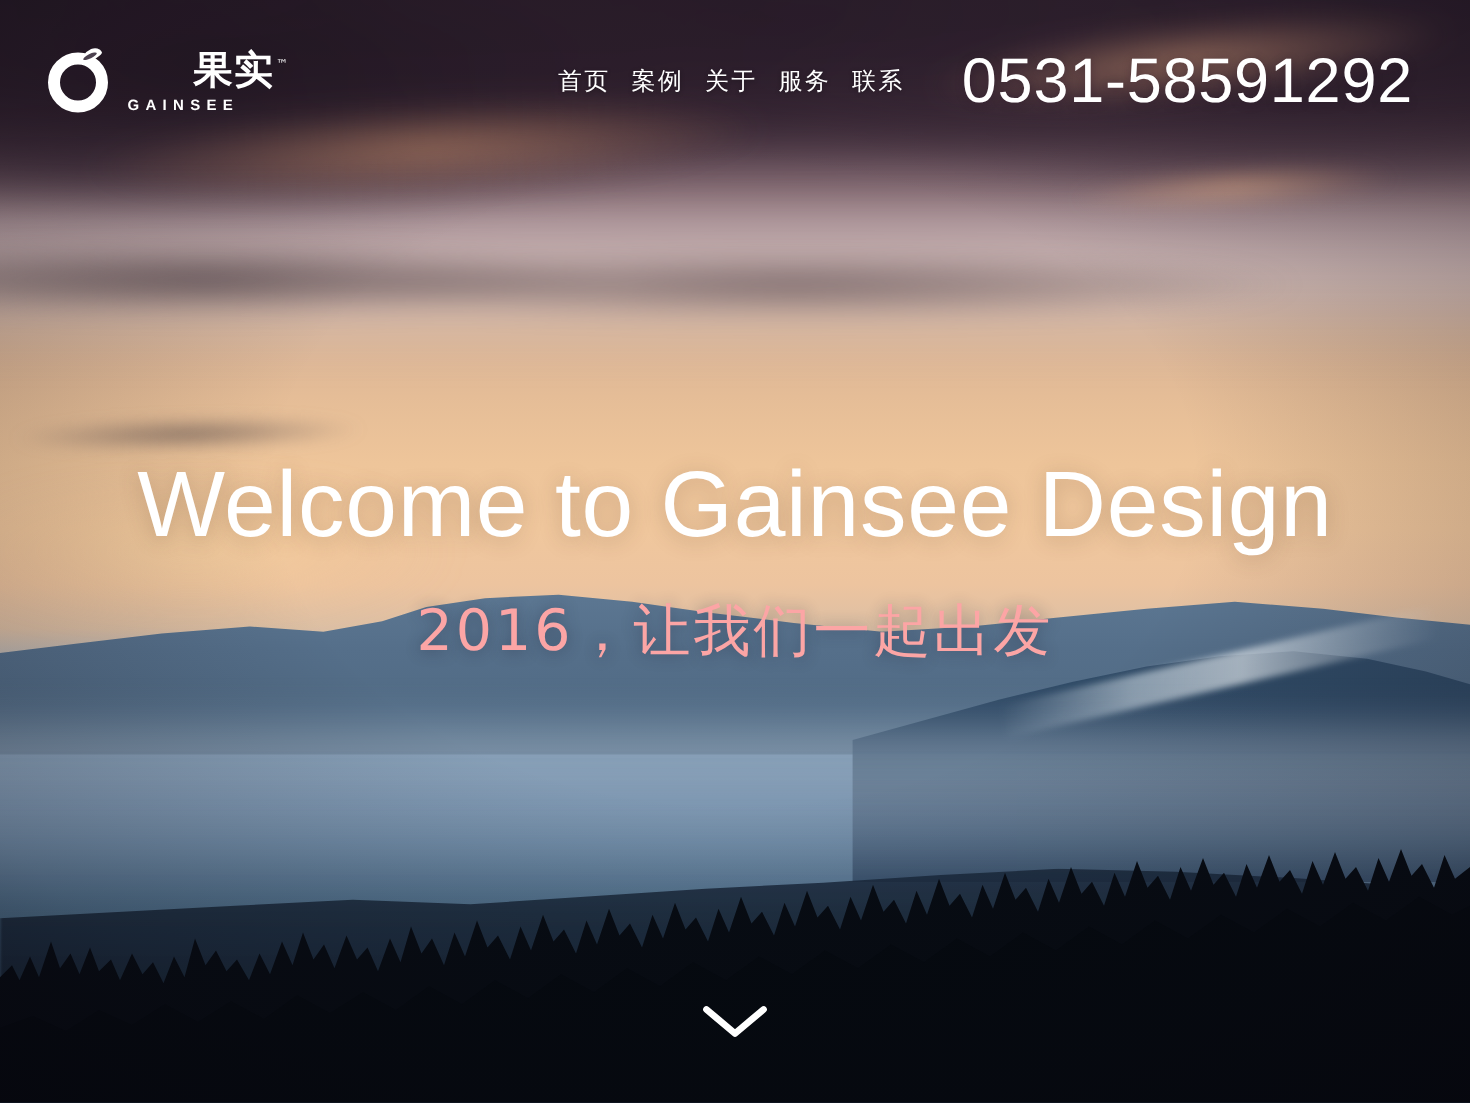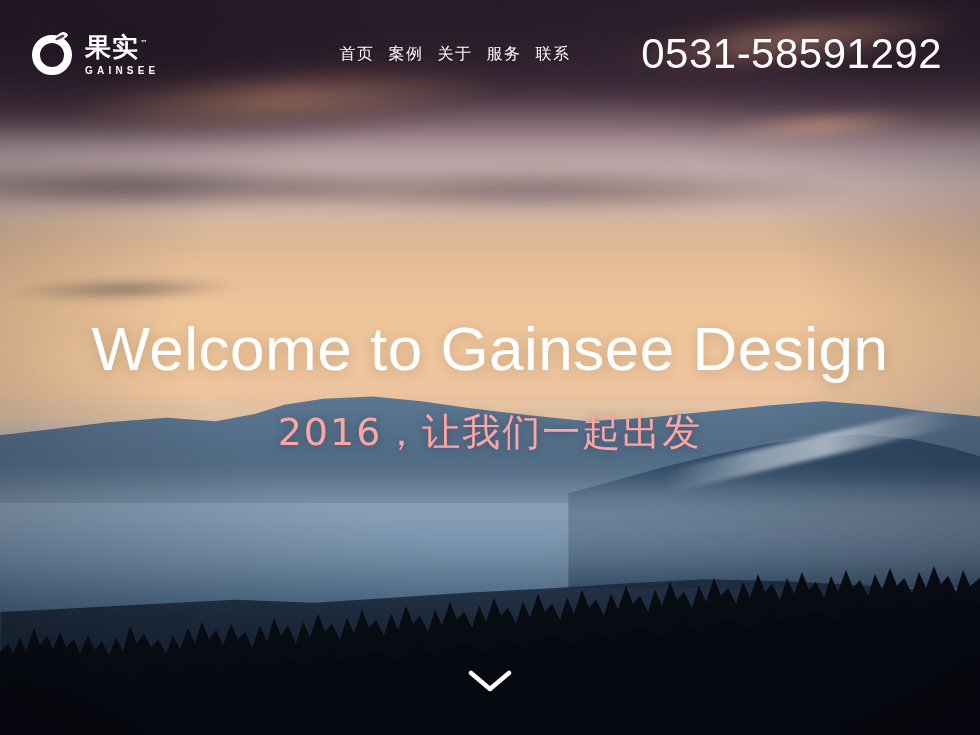--- a/index.html
+++ b/index.html
@@ -244,37 +244,37 @@
   }
   .brand-cn {
     position:relative;
     color:#ffffff;
     font-size:26px;
     font-weight:700;
     line-height:1;
     letter-spacing:1px;
     font-family:"DejaVu Sans","Liberation Sans",sans-serif;
     white-space:nowrap;
+    margin-left:44px;
   }
   .brand-tm {
     font-size:8px;
     vertical-align:super;
     font-weight:400;
     letter-spacing:0;
     margin-left:1px;
   }
   .brand-en {
     color:#ffffff;
     font-size:10px;
     font-weight:700;
     letter-spacing:4.2px;
     line-height:1;
     margin-top:6px;
     white-space:nowrap;
-    text-align:right;
   }
 
   .main-nav {
     display:flex;
     align-items:center;
     gap:14px;
     margin-left:180px;
   }
   .nav-link {
     color:#ffffff;
@@ -296,21 +296,21 @@
     font-weight:300;
     letter-spacing:0.5px;
     white-space:nowrap;
     text-shadow:0 1px 6px rgba(40,20,40,0.35);
     font-family:"Liberation Sans","DejaVu Sans",sans-serif;
   }
 
   
   .hero-copy {
     position:absolute;
-    left:0; top:316px;
+    left:0; top:304px;
     width:100%;
     text-align:center;
     z-index:6;
   }
   .hero-title {
     color:#ffffff;
     font-size:62px;
     font-weight:300;
     letter-spacing:0.5px;
     line-height:1.05;

